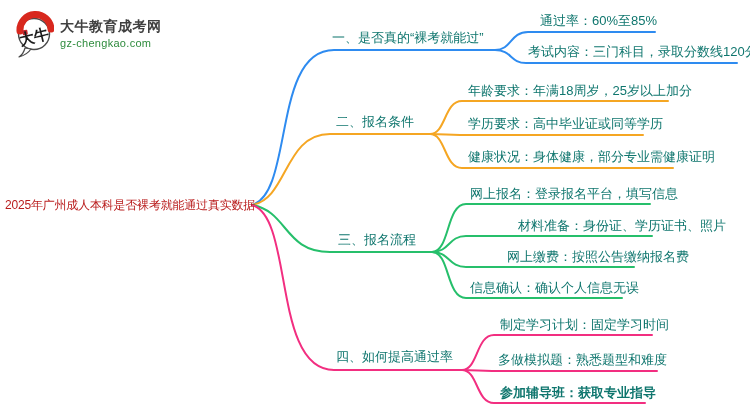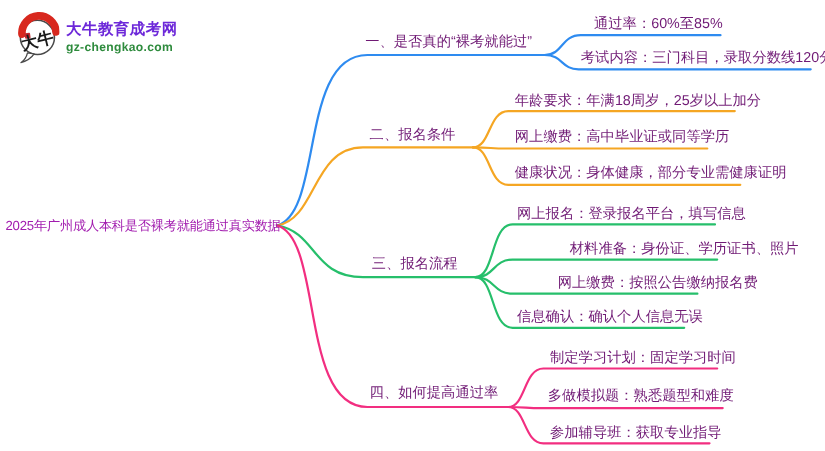--- a/index.html
+++ b/index.html
@@ -3,31 +3,31 @@
 <meta charset="utf-8">
 <style>
   html,body{margin:0;padding:0;background:#fff;}
   .canvas{
     position:relative;width:750px;height:410px;background:#ffffff;overflow:hidden;
     font-family:"Liberation Sans","DejaVu Sans",sans-serif;
   }
   svg.lines{position:absolute;left:0;top:0;}
   .node{
     position:absolute;white-space:nowrap;
-    font-size:13px;line-height:17px;color:#701a75;
+    font-size:13px;line-height:17px;color:#0f766e;
   }
   .topic{
     position:absolute;left:5px;top:197px;white-space:nowrap;
-    font-size:12px;line-height:16px;color:#a21caf;letter-spacing:-0.2px;
+    font-size:12px;line-height:16px;color:#b91c1c;letter-spacing:-0.2px;
   }
   .logo{position:absolute;left:14px;top:10px;display:flex;align-items:flex-start;cursor:pointer;}
   .logo-icon{display:block;}
   .logo-text{margin-left:6px;padding-top:8px;}
   .site-name{font-size:14px;font-weight:bold;letter-spacing:0.5px;}
-  .site-url{font-size:11px;font-weight:bold;margin-top:1px;letter-spacing:0.3px;}
+  .site-url{font-size:11px;font-weight:normal;margin-top:1px;letter-spacing:0.3px;}
 </style>
 </head>
 <body>
 
 <div class="canvas">
 
   <svg class="lines" width="750" height="410" viewBox="0 0 750 410" fill="none">
 
     <g stroke-width="2" stroke-linecap="round" fill="none">
       <path d="M252,205 C294,193 272,50 334,50 H495" stroke="#2e8bf0"></path>
@@ -54,40 +54,40 @@
 
   <div class="logo">
     <svg class="logo-icon" width="40" height="48" viewBox="0 0 40 48">
       <circle cx="20" cy="24" r="15.5" fill="#ffffff" stroke="#4a4a4a" stroke-width="1.4"></circle>
       <path d="M11,38 C10,42 8,45 5,47 C12,45 15,42 17,39 Z" fill="#ffffff" stroke="#4a4a4a" stroke-width="1.2" stroke-linejoin="round"></path>
       <path d="M6,21 A15.5,15.5 0 0 1 37,19" stroke="#d8281e" stroke-width="7" fill="none" stroke-linecap="round"></path>
       <rect x="8.5" y="20" width="5" height="5" rx="0.8" fill="#c1272d" transform="rotate(-8 11 22)"></rect>
       <text x="20" y="32" text-anchor="middle" font-size="15" font-weight="bold" font-family="Liberation Serif, DejaVu Serif, serif" fill="#1a1a1a" transform="rotate(-14 20 27)">大牛</text>
     </svg>
     <div class="logo-text">
-      <div class="site-name" style="color:#6d28d9;">大牛教育成考网</div>
+      <div class="site-name" style="color:#404040;">大牛教育成考网</div>
       <div class="site-url" style="color:#2e8b3d;">gz-chengkao.com</div>
     </div>
   </div>
 
   <div class="topic">2025年广州成人本科是否裸考就能通过真实数据</div>
 
   <div class="node" style="left:332px;top:29px;">一、是否真的“裸考就能过”</div>
   <div class="node" style="left:540px;top:12px;">通过率：60%至85%</div>
   <div class="node" style="left:528px;top:43px;">考试内容：三门科目，录取分数线120分</div>
 
   <div class="node" style="left:336px;top:113px;">二、报名条件</div>
   <div class="node" style="left:468px;top:82px;text-align:right;">年龄要求：年满18周岁，25岁以上加分</div>
-  <div class="node" style="left:468px;top:115px;">网上缴费：高中毕业证或同等学历</div>
+  <div class="node" style="left:468px;top:115px;">学历要求：高中毕业证或同等学历</div>
   <div class="node" style="left:468px;top:148px;">健康状况：身体健康，部分专业需健康证明</div>
 
   <div class="node" style="left:338px;top:231px;">三、报名流程</div>
   <div class="node" style="left:470px;top:185px;">网上报名：登录报名平台，填写信息</div>
   <div class="node" style="left:470px;top:217px;margin-left:48px;">材料准备：身份证、学历证书、照片</div>
   <div class="node" style="left:470px;top:248px;margin-left:37px;">网上缴费：按照公告缴纳报名费</div>
   <div class="node" style="left:470px;top:279px;">信息确认：确认个人信息无误</div>
 
   <div class="node" style="left:336px;top:348px;">四、如何提高通过率</div>
   <div class="node" style="left:500px;top:316px;">制定学习计划：固定学习时间</div>
   <div class="node" style="left:498px;top:351px;">多做模拟题：熟悉题型和难度</div>
-  <div class="node" style="left:500px;top:384px;">参加辅导班：获取专业指导</div>
+  <div class="node" style="left:500px;top:384px;font-weight:bold;">参加辅导班：获取专业指导</div>
 
 </div>
 
 </body></html>

